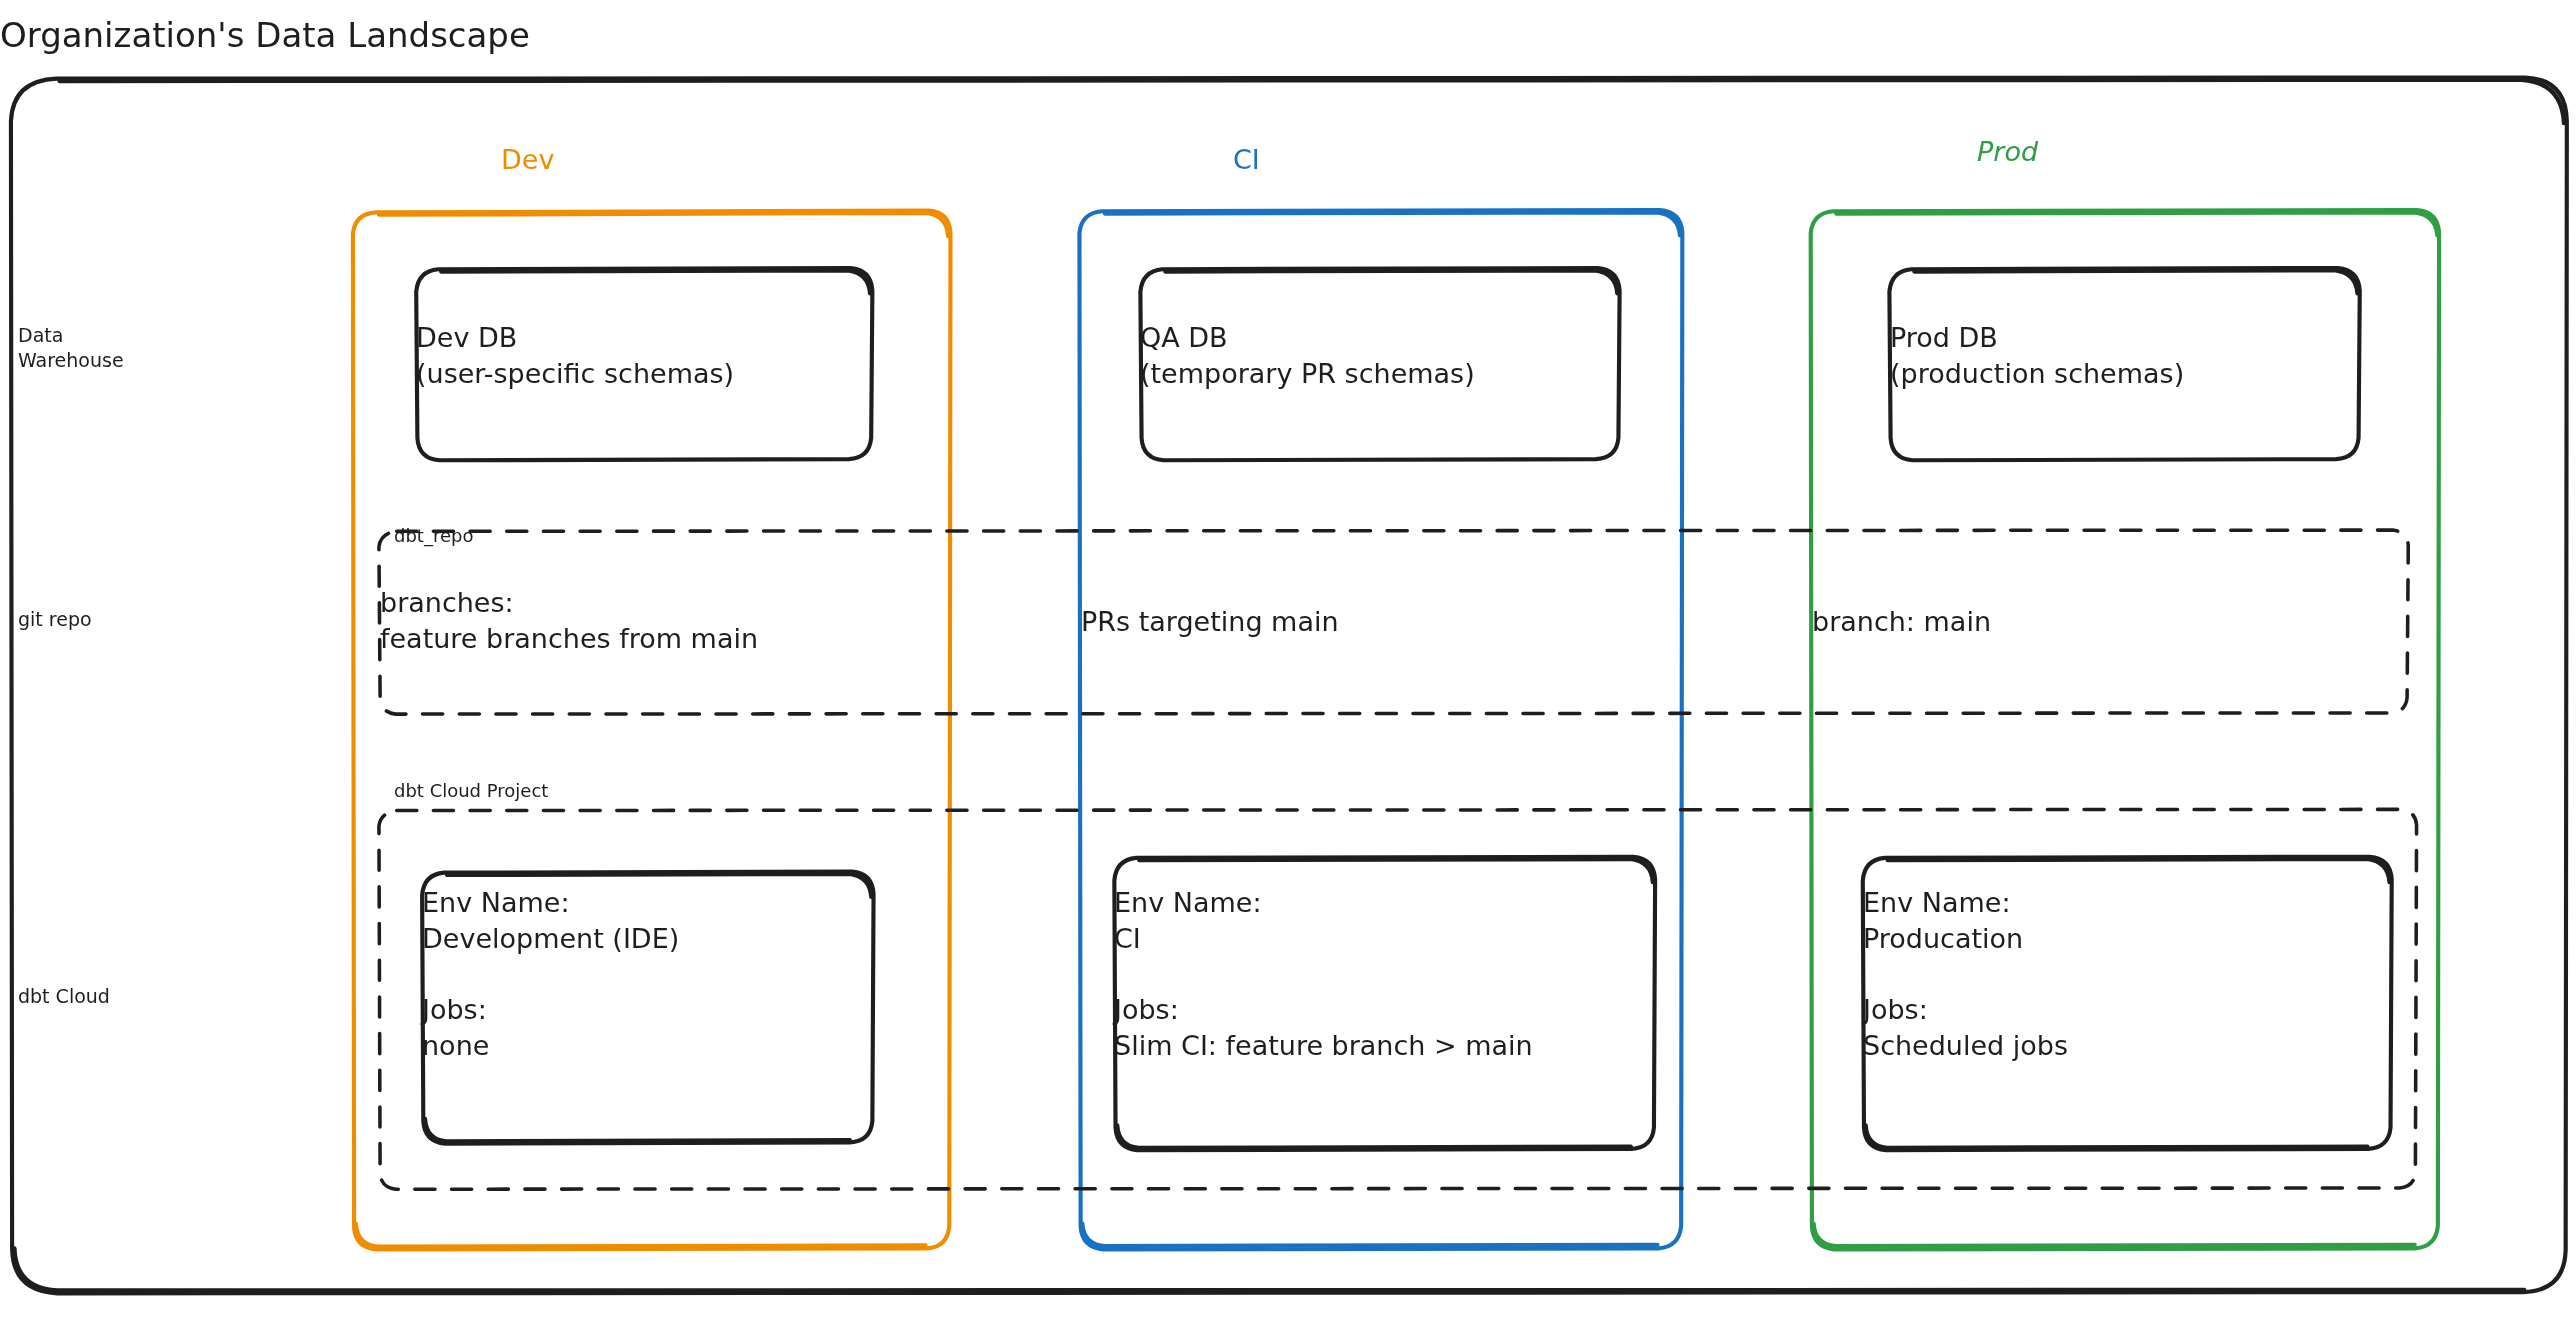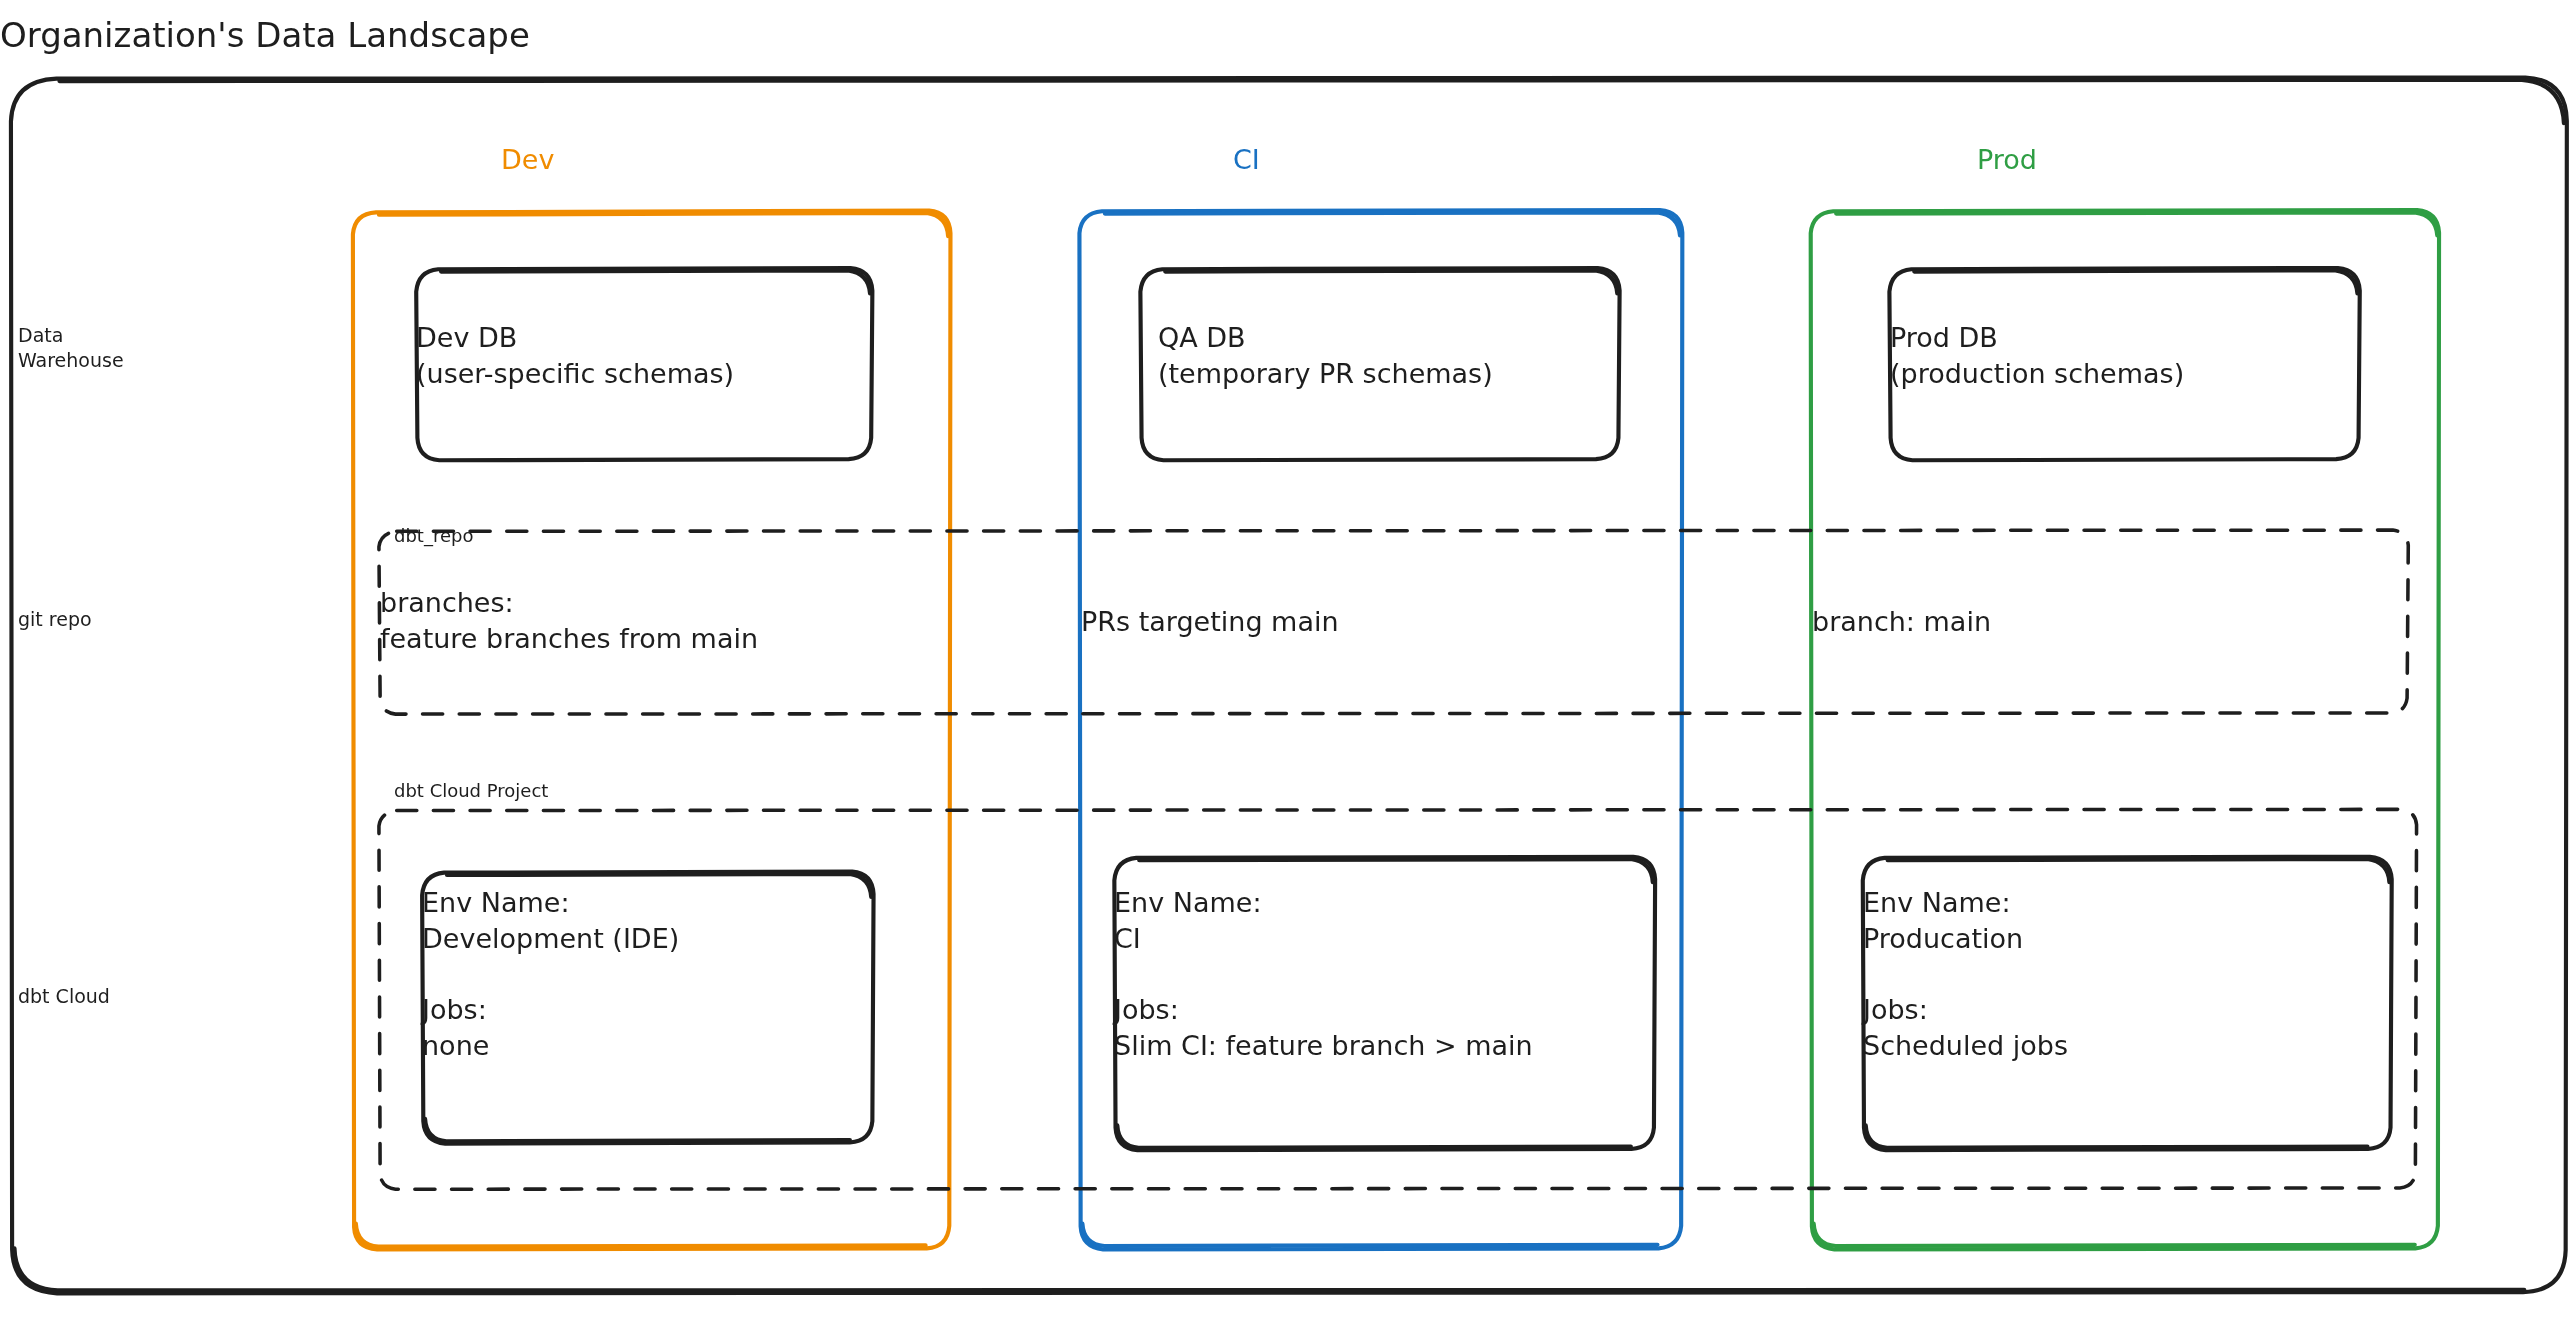--- a/index.html
+++ b/index.html
@@ -99,33 +99,33 @@
         <path d="M 3153 1902 Q 3155 1937 3189 1940 L 4001 1938"></path>
       </g>
 
     </g>
   </svg>
 
   <div class="lbl title" style="left:0;top:13px;width:2576px;">Organization's Data Landscape</div>
 
   <div class="lbl colhdr orange" style="left:501px;top:142px;width:296px;">Dev</div>
   <div class="lbl colhdr blue" style="left:1233px;top:142px;width:296px;">CI</div>
-  <div class="lbl colhdr green" style="left:1977px;top:142px;width:296px;">Prod</div>
+  <div class="lbl colhdr green" style="left:1977px;top:134px;width:296px;font-style:italic;">Prod</div>
 
   <div class="lbl rowhdr" style="left:18px;top:323px;width:296px;">Data
 Warehouse</div>
   <div class="lbl rowhdr" style="left:18px;top:607px;width:296px;">git repo</div>
   <div class="lbl rowhdr" style="left:18px;top:984px;width:296px;">dbt Cloud</div>
 
   <div class="lbl tagtxt" style="left:394px;top:500px;width:414px;margin-top:24px;">dbt_repo</div>
   <div class="lbl tagtxt" style="left:394px;top:779px;width:414px;">dbt Cloud Project</div>
 
   <div class="lbl boxtxt" style="left:416px;top:320px;width:457px;">Dev DB
 (user-specific schemas)</div>
-  <div class="lbl boxtxt" style="left:1140px;top:320px;width:480px;padding-left:18px;">QA DB
+  <div class="lbl boxtxt" style="left:1140px;top:320px;width:480px;">QA DB
 (temporary PR schemas)</div>
   <div class="lbl boxtxt" style="left:1890px;top:320px;width:471px;">Prod DB
 (production schemas)</div>
 
   <div class="lbl boxtxt" style="left:380px;top:585px;width:568px;">branches:
 feature branches from main</div>
   <div class="lbl boxtxt" style="left:1081px;top:604px;width:602px;">PRs targeting main</div>
   <div class="lbl boxtxt" style="left:1812px;top:604px;width:627px;">branch: main</div>
 
   <div class="lbl boxtxt" style="left:422px;top:885px;width:452px;">Env Name:

